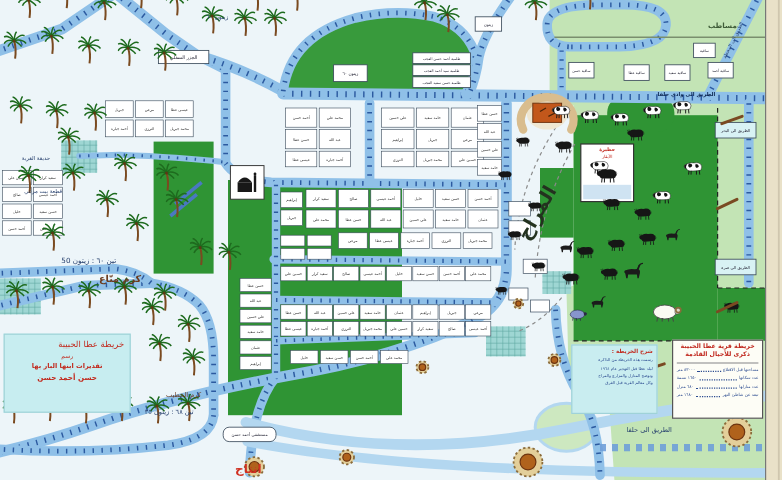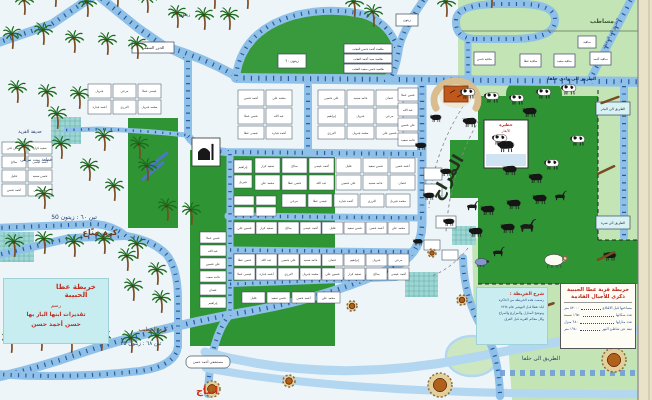--- a/index.html
+++ b/index.html
@@ -1,21 +1,21 @@
 <!DOCTYPE html>
 <html><head>
 <meta charset="utf-8">
 <style>
   html,body{margin:0;padding:0;background:#888;}
   .stage{position:relative;width:652px;height:400px;overflow:hidden;background:#edf5f9;font-family:"DejaVu Sans",sans-serif;}
   .stage svg{position:absolute;left:0;top:0;}
   svg text{font-family:"DejaVu Sans",sans-serif;}
   .ov{position:absolute;direction:rtl;box-sizing:border-box;}
   .artist-box{left:3px;top:278px;width:106px;height:66px;background:#c7edf0;border:1px solid #9fd2d8;color:#c22a1e;padding-top:4px;text-align:center;}
-  .artist-box .l1{font-size:7px;font-weight:bold;letter-spacing:1px;margin-left:40px;}
+  .artist-box .l1{font-size:7px;font-weight:normal;letter-spacing:1px;margin-left:40px;}
   .artist-box .l2{font-size:5px;margin-top:3px;}
   .artist-box .l3{font-size:5.5px;font-weight:bold;margin-top:3px;}
   .artist-box .l4{font-size:6px;font-weight:bold;margin-top:3px;}
   .note-box{left:476px;top:287px;width:72px;height:58px;background:#c9edf0;border:1px solid #9fd2d8;padding:2px 3px;text-align:right;}
   .note-box .nh{color:#c22a1e;font-weight:bold;font-size:4.6px;line-height:1.6;}
   .note-box .nl{color:#2a4a8f;font-size:3.4px;line-height:1.85;}
   .legend-box{left:560px;top:283px;width:76px;height:66px;background:#fdfdf6;border:1.5px solid #555;padding:2px 3px;text-align:center;}
   .legend-box .t{color:#c0281e;font-weight:bold;font-size:5.2px;line-height:1.3;}
   .legend-box .rows{margin-top:2px;border-top:0.5px solid #999;padding-top:2px;}
   .legend-box .row{display:flex;justify-content:space-between;align-items:flex-end;font-size:3.5px;color:#2a4a8f;line-height:2;direction:rtl;}

